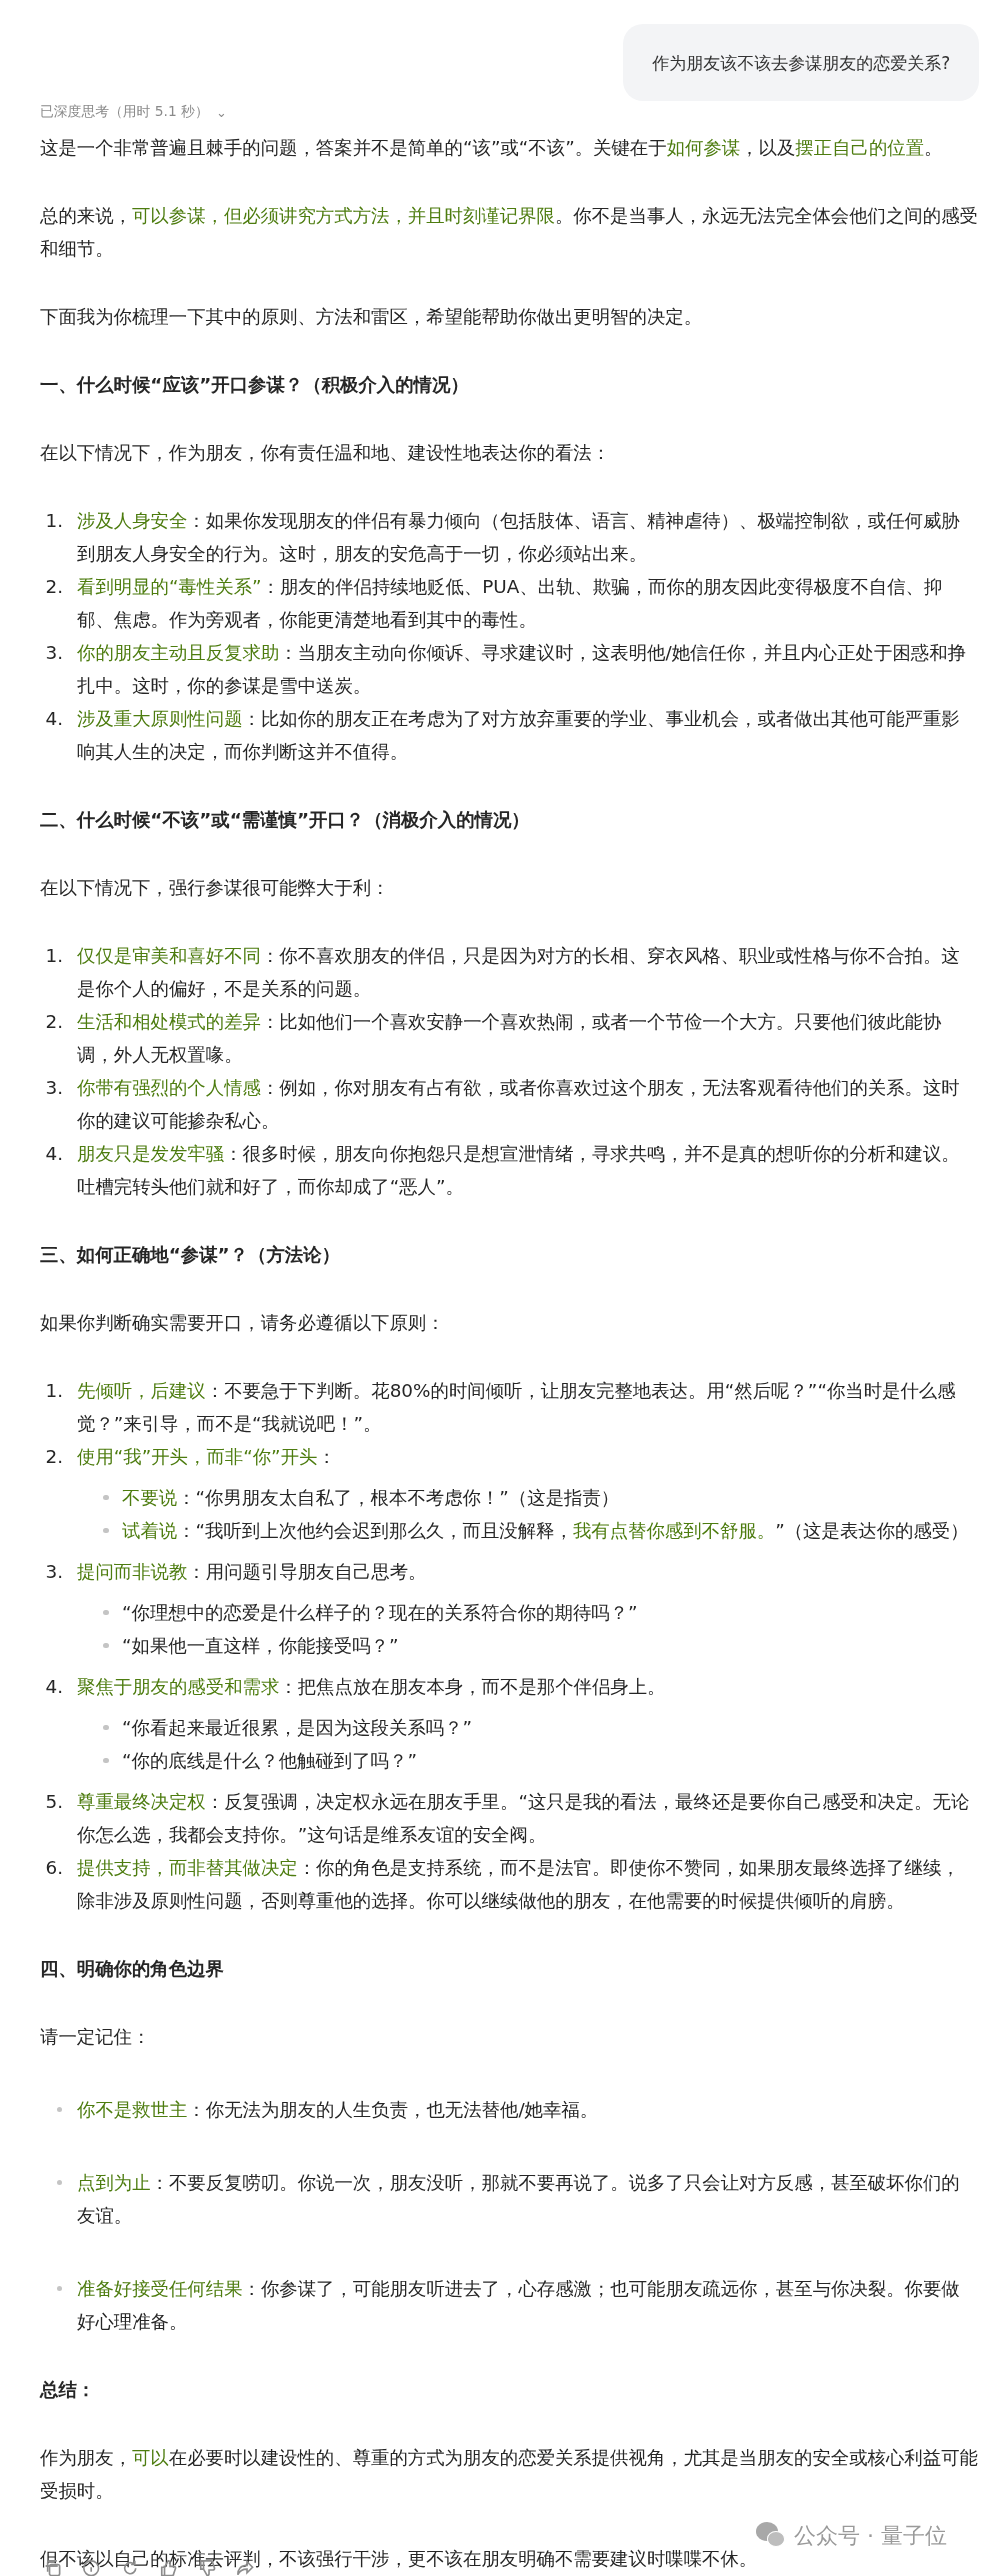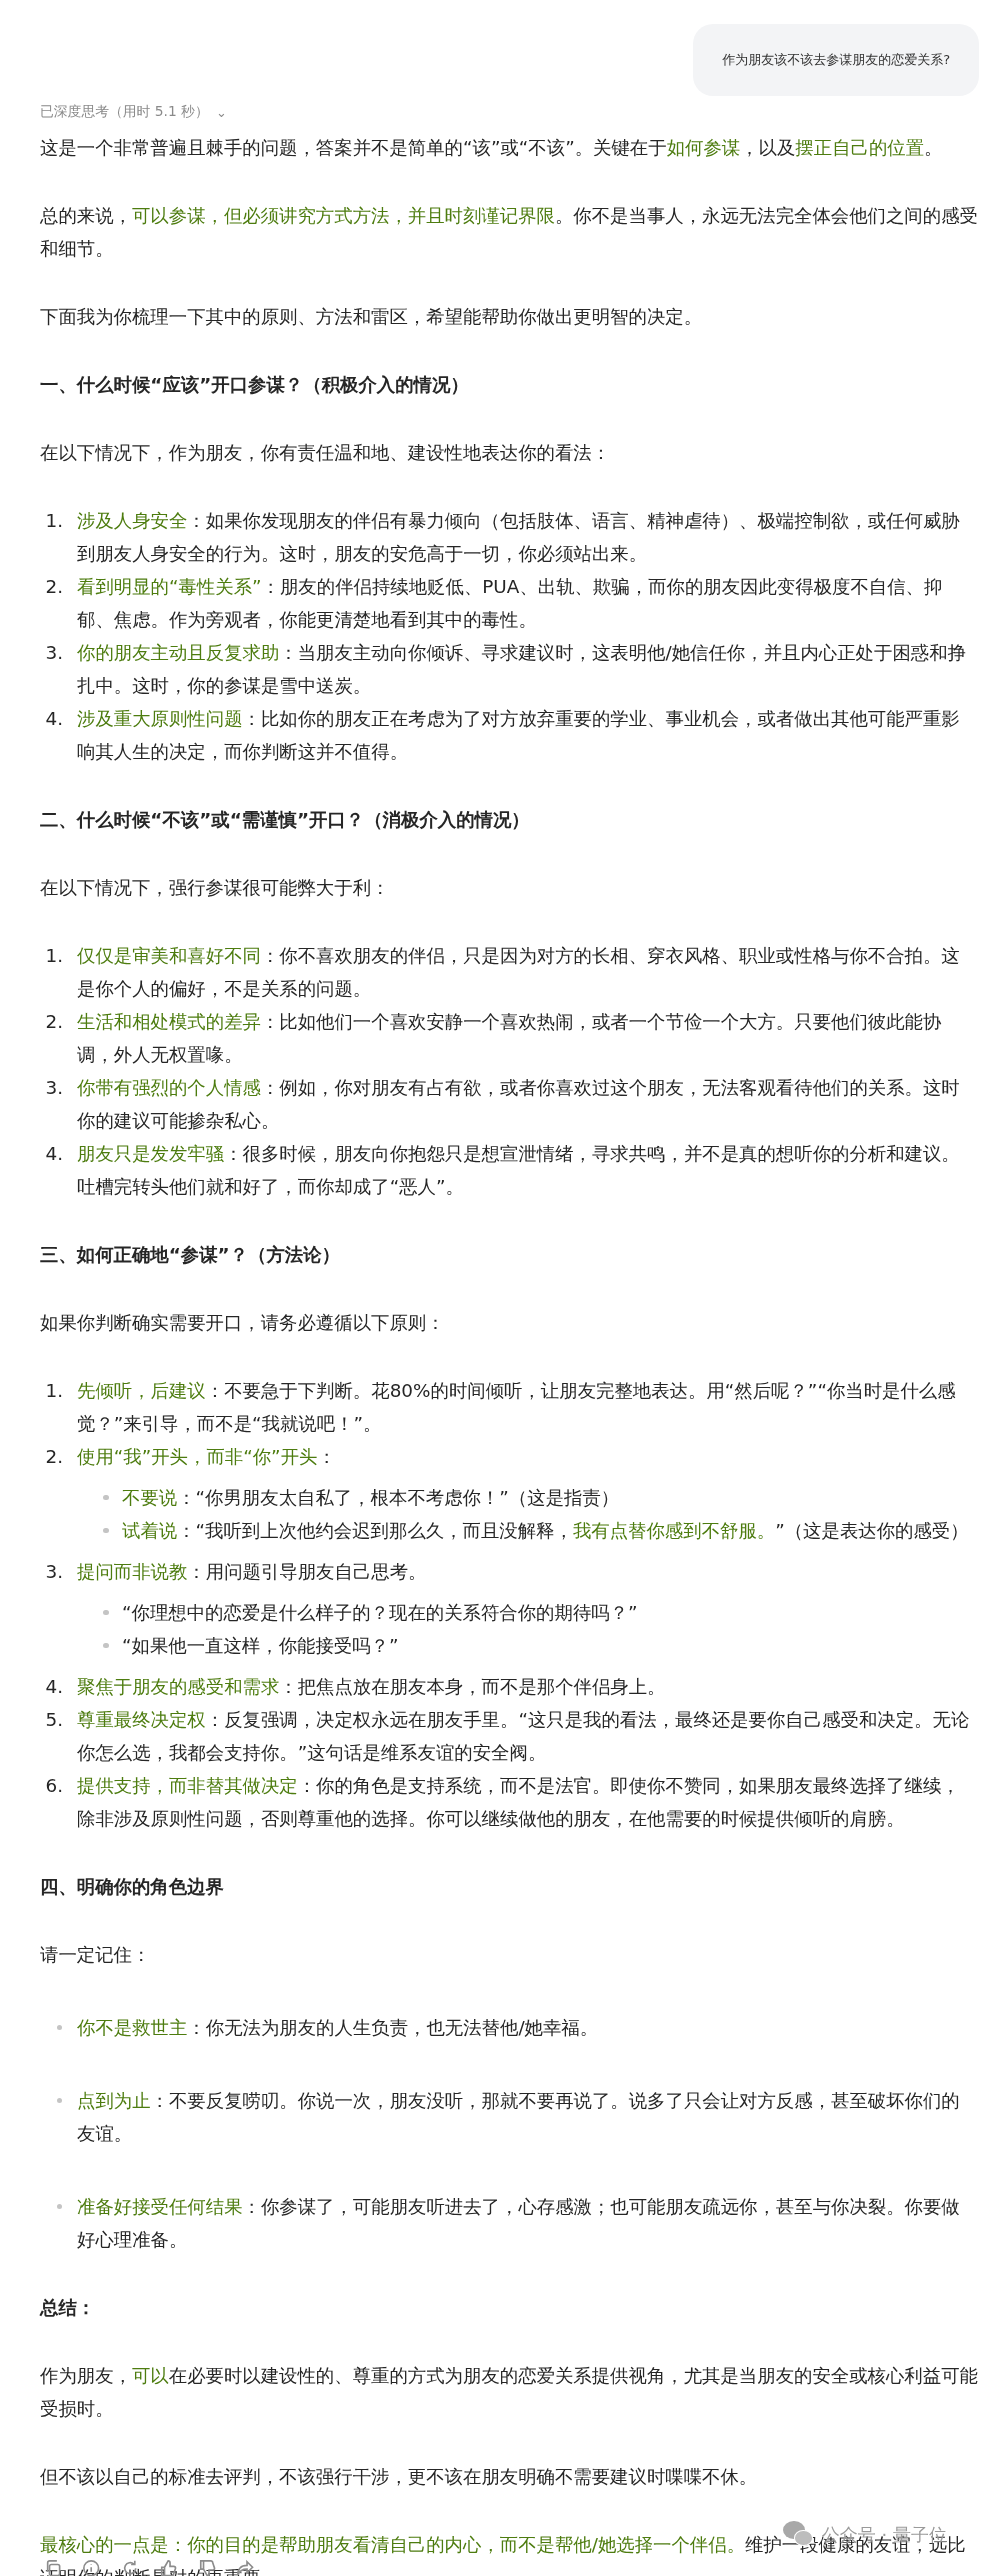--- a/index.html
+++ b/index.html
@@ -10,21 +10,21 @@
     font-size: 18.4px;
     position: relative;
     height: 2576px;
     overflow: hidden;
   }
   .user-row { position: absolute; top: 24px; right: 13.8px; }
   .user-bubble {
     background: #f3f4f6;
     border-radius: 20px;
     padding: 27.6px 29px;
-    font-size: 13px;
+    font-size: 17px;
     color: #333;
     line-height: 1.3;
   }
   .thinking {
     position: absolute; left: 40px; top: 103px;
     font-size: 13.8px; color: #8a8a8a;
     display: flex; align-items: center; gap: 7.4px;
   }
   .thinking .chev { font-size: 13px; color: #8a8a8a; }
   .content {
@@ -45,21 +45,21 @@
   }
   ul.bullets { list-style: none; margin-bottom: 35px; }
   ul.bullets > li { position: relative; padding-left: 37px; margin-top: 40px; }
   ul.bullets > li > .dot {
     position: absolute; left: 16.5px; top: 13.8px;
     width: 5.5px; height: 5.5px; border-radius: 50%; background: #c4c4c4;
   }
   .watermark {
     position: absolute; right: 46px; top: 2521px;
     display: flex; align-items: center; gap: 7.4px;
-    color: #9a9a9a; font-size: 18px;
+    color: #9a9a9a; font-size: 22px;
   }
   .wm-icon { width: 31px; height: 27.6px; position: relative; }
   .wm-icon .b1 { position: absolute; left: 0; top: 0; width: 22px; height: 18.4px; border-radius: 50%; background: #a8a8a8; }
   .wm-icon .b2 { position: absolute; left: 11px; top: 9.2px; width: 18.4px; height: 15.6px; border-radius: 50%; background: #bdbdbd; border: 1.8px solid #fff; }
   .actions {
     position: absolute; left: 44px; top: 2559px;
     display: flex; gap: 20px;
   }
   .actions .ic { width: 18.4px; height: 18.4px; color: #8c8c8c; }
   .actions svg { width: 18.4px; height: 18.4px; stroke: #8c8c8c; fill: none; stroke-width: 1.8; }
@@ -109,20 +109,24 @@
         <li><span class="dot"></span><b>试着说</b><span>：“我听到上次他约会迟到那么久，而且没解释，</span><b>我有点替你感到不舒服。</b><span>”（这是表达你的感受）</span></li>
       </ul>
     </li>
     <li><span class="num">3.</span><b>提问而非说教</b><span>：用问题引导朋友自己思考。</span>
       <ul class="sub">
         <li><span class="dot"></span><span>“你理想中的恋爱是什么样子的？现在的关系符合你的期待吗？”</span></li>
         <li><span class="dot"></span><span>“如果他一直这样，你能接受吗？”</span></li>
       </ul>
     </li>
     <li><span class="num">4.</span><b>聚焦于朋友的感受和需求</b><span>：把焦点放在朋友本身，而不是那个伴侣身上。</span>
+      <ul class="sub">
+        <li><span class="dot"></span><span>“你看起来最近很累，是因为这段关系吗？”</span></li>
+        <li><span class="dot"></span><span>“你的底线是什么？他触碰到了吗？”</span></li>
+      </ul>
     </li>
     <li><span class="num">5.</span><b>尊重最终决定权</b><span>：反复强调，决定权永远在朋友手里。“这只是我的看法，最终还是要你自己感受和决定。无论你怎么选，我都会支持你。”这句话是维系友谊的安全阀。</span></li>
     <li><span class="num">6.</span><b>提供支持，而非替其做决定</b><span>：你的角色是支持系统，而不是法官。即使你不赞同，如果朋友最终选择了继续，除非涉及原则性问题，否则尊重他的选择。你可以继续做他的朋友，在他需要的时候提供倾听的肩膀。</span></li>
   </ol>
 
   <div class="h">四、明确你的角色边界</div>
   <p class="p">请一定记住：</p>
   <ul class="bullets">
     <li><span class="dot"></span><b>你不是救世主</b><span>：你无法为朋友的人生负责，也无法替他/她幸福。</span></li>
     <li><span class="dot"></span><b>点到为止</b><span>：不要反复唠叨。你说一次，朋友没听，那就不要再说了。说多了只会让对方反感，甚至破坏你们的友谊。</span></li>

